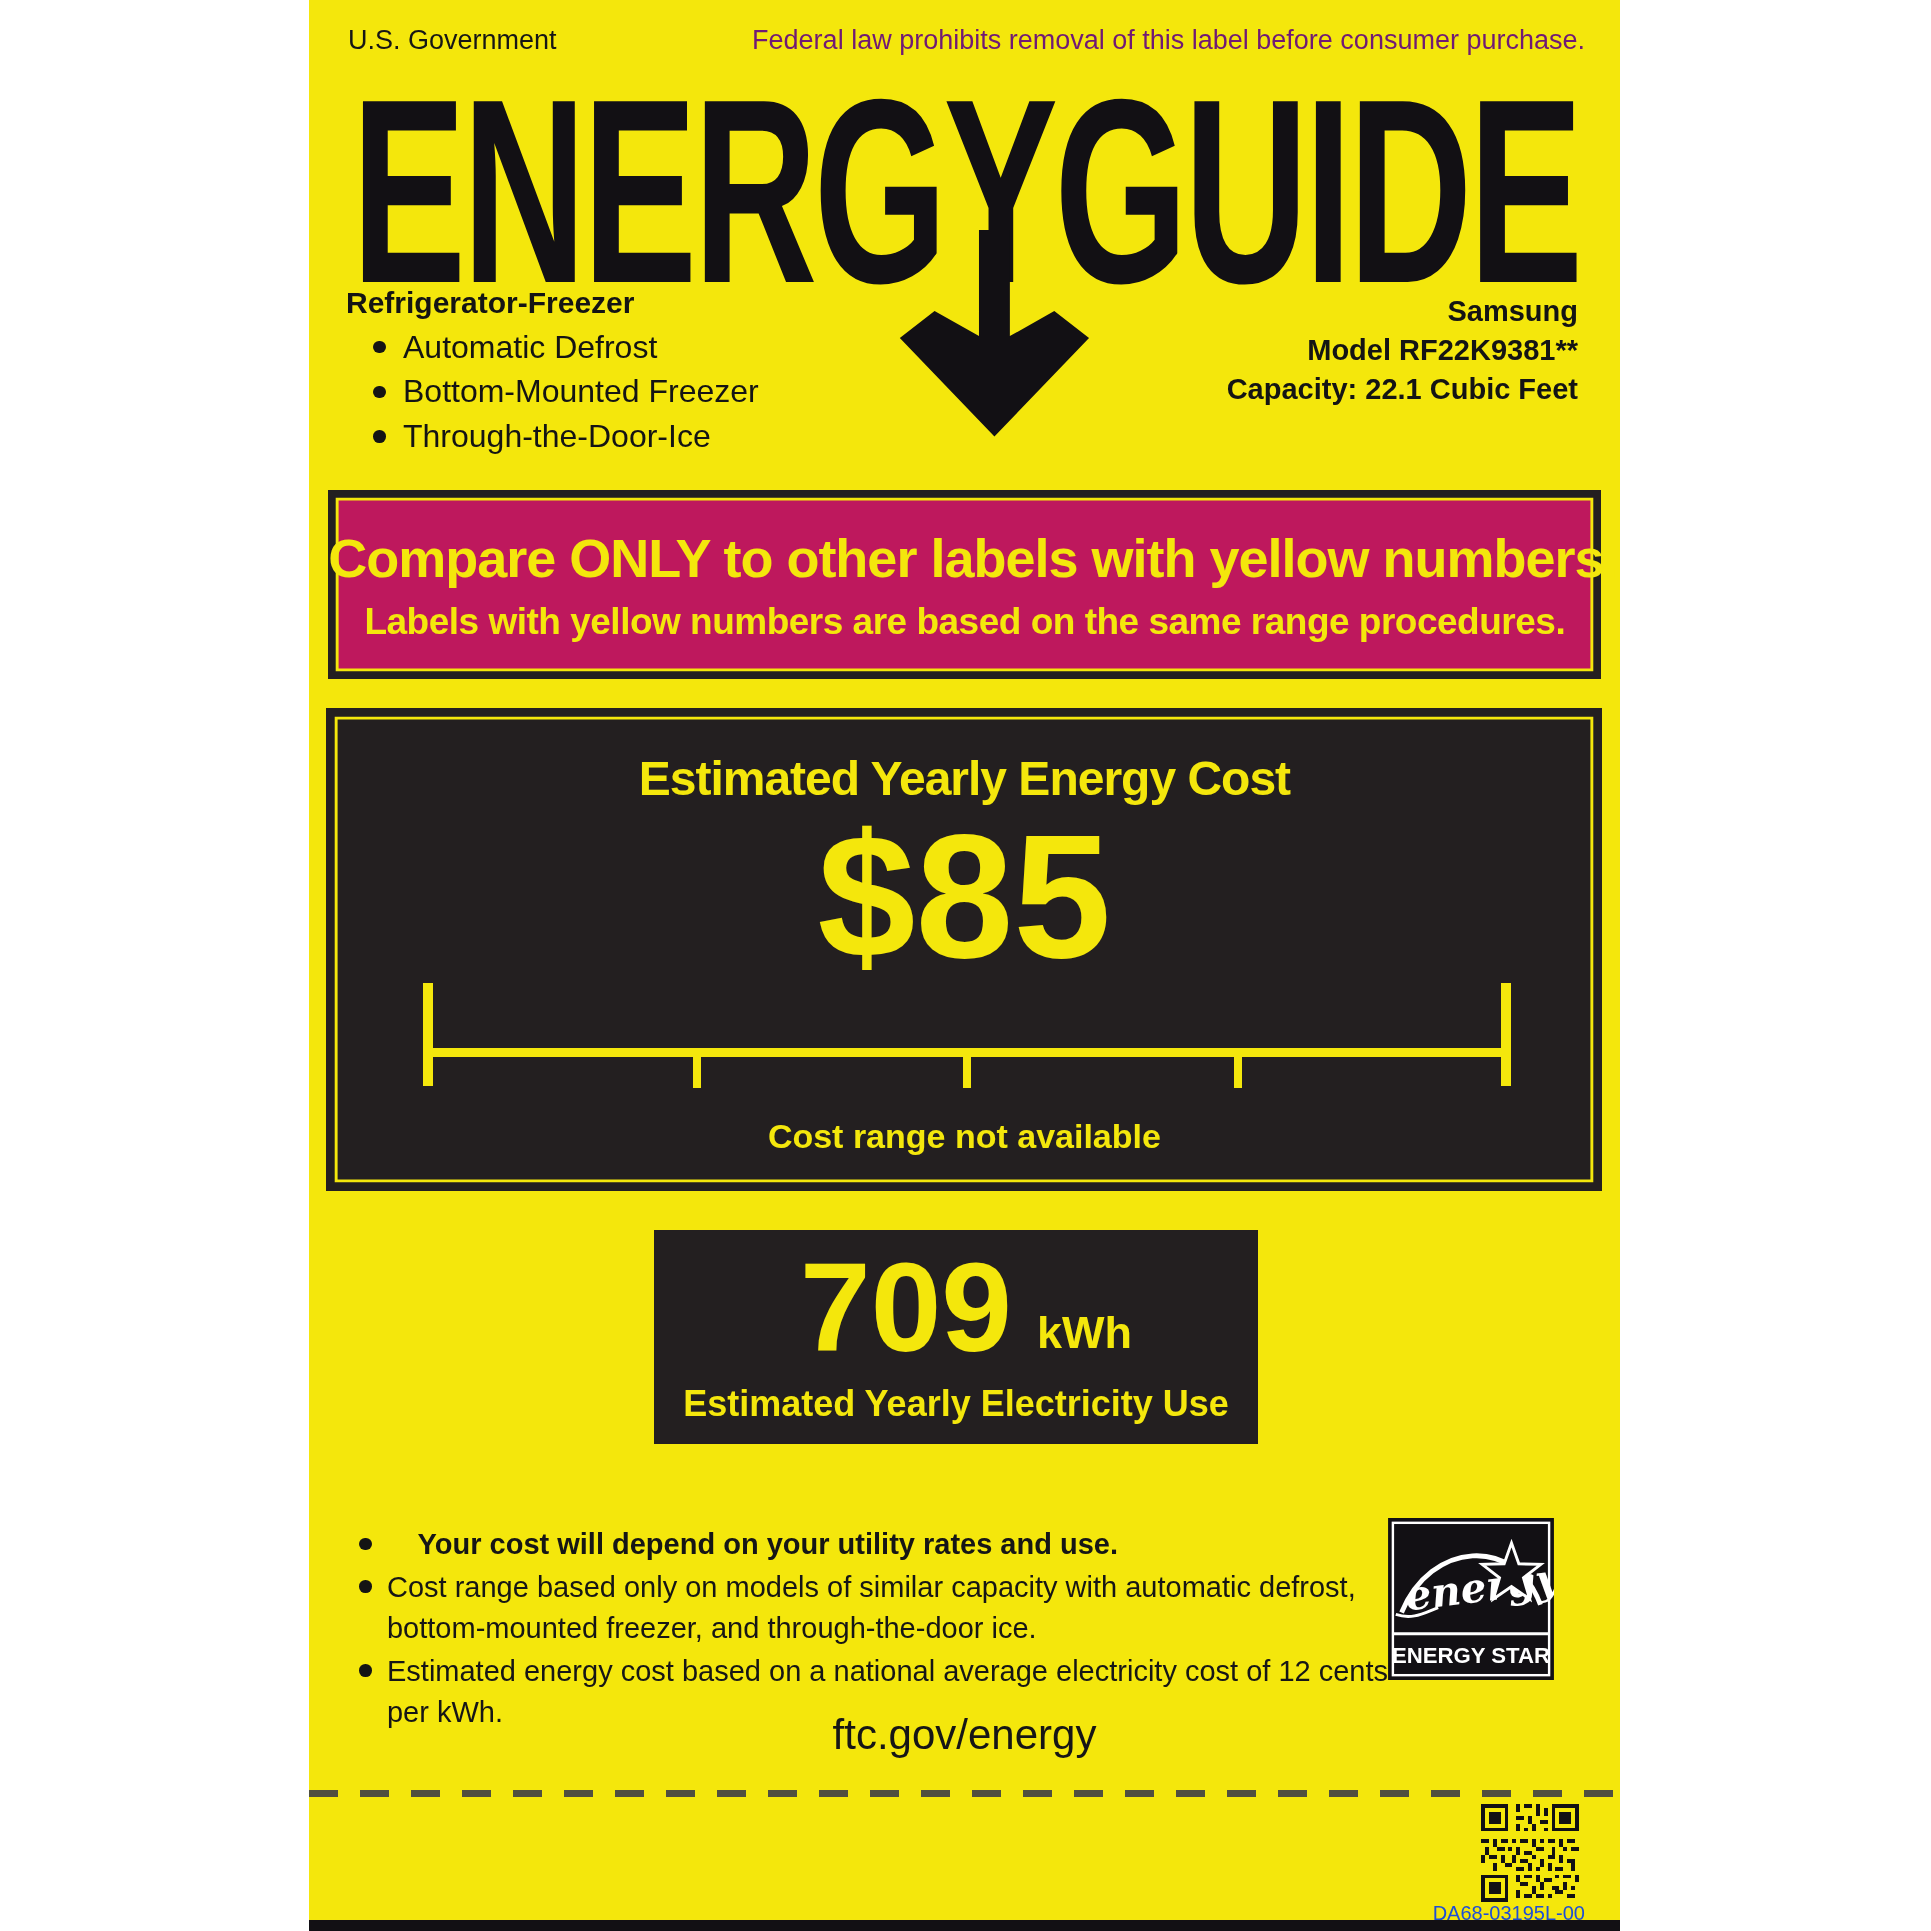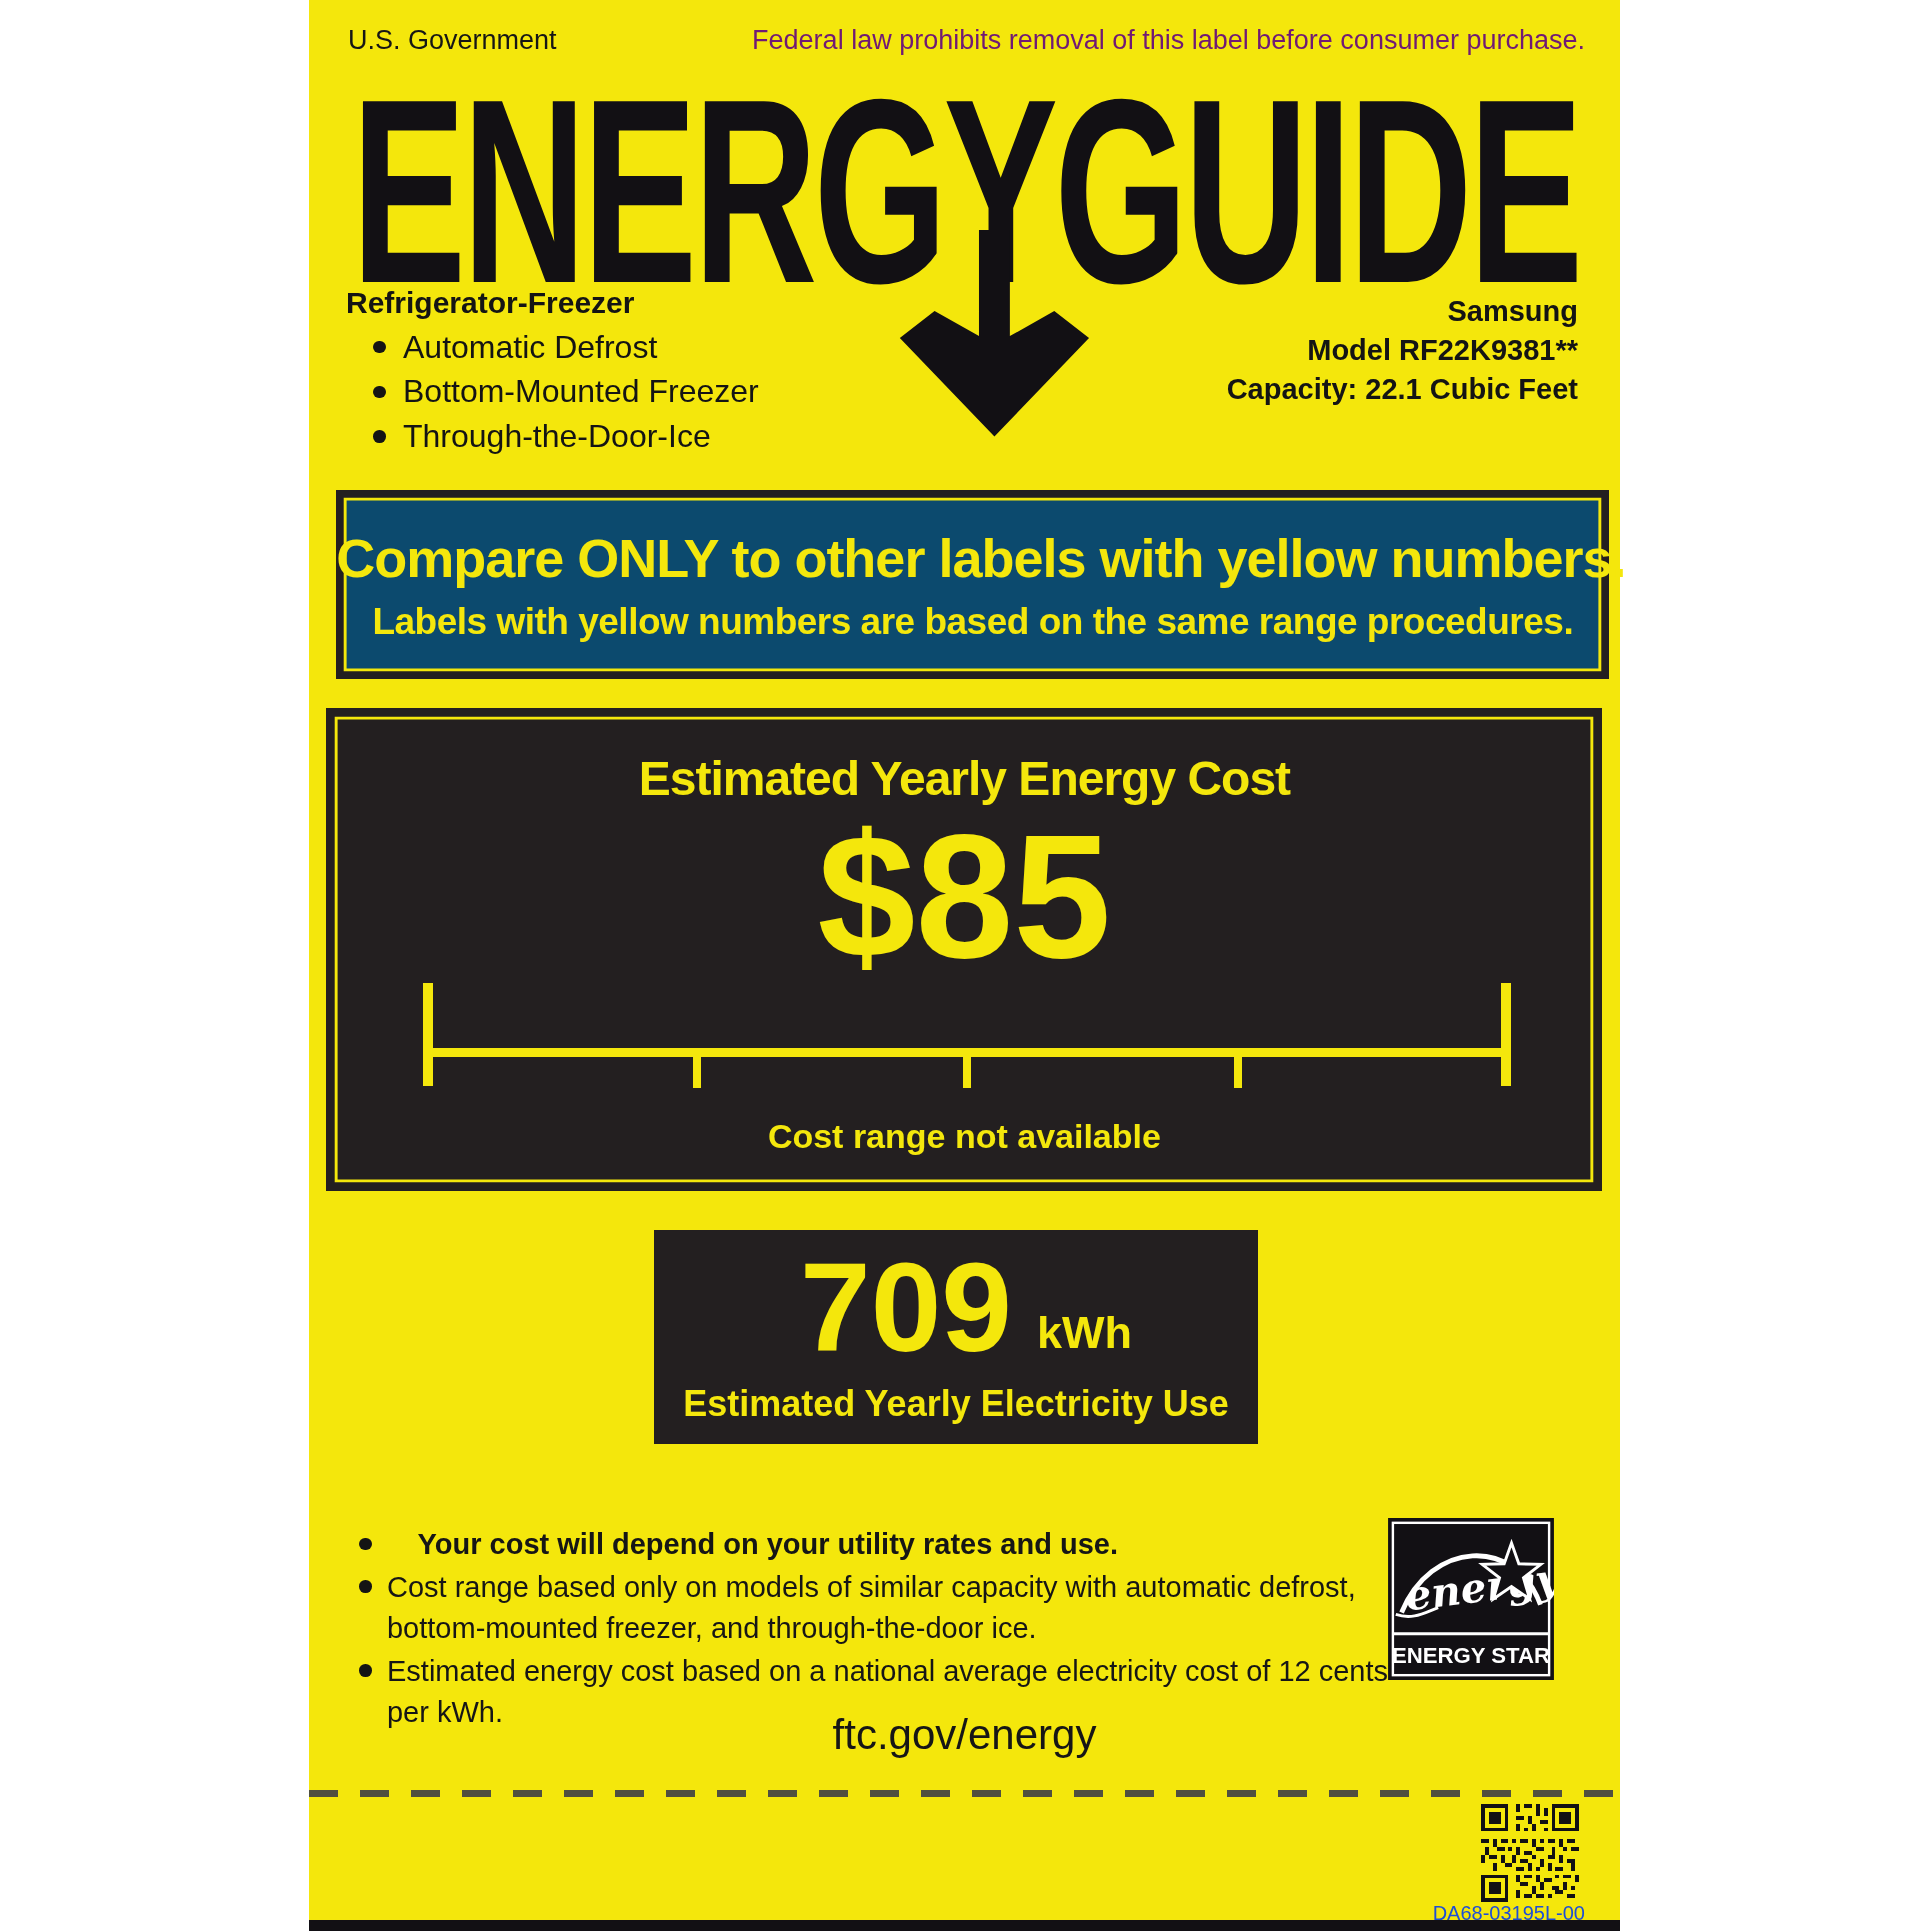--- a/index.html
+++ b/index.html
@@ -19,22 +19,22 @@
   
   .product{position:absolute;left:37px;top:286px;color:#141414;}
   .product-title{font-weight:bold;font-size:30px;margin-bottom:7.7px;}
   .feat-row{display:flex;align-items:center;margin:5.8px 0 5.8px 27px;height:39px;}
   .dot{width:12.6px;height:12.6px;border-radius:50%;background:#141414;flex:0 0 12.6px;}
   .feat-label{font-weight:normal;font-size:32px;margin-left:17.4px;white-space:nowrap;}
   .brand{position:absolute;right:42px;top:292px;text-align:right;color:#141414;}
   .brand div{font-weight:bold;font-size:29px;line-height:39px;white-space:nowrap;}
 
   
-  .banner{position:absolute;left:19.3px;top:490px;width:1273px;height:189px;background:#0c4a6e;
-          box-shadow:inset 0 0 0 7.7px #231F20, inset 0 0 0 10.6px #F4E70C;text-align:center;margin-left:8px;}
+  .banner{position:absolute;left:19.3px;top:490px;width:1273px;height:189px;background:#be185d;
+          box-shadow:inset 0 0 0 7.7px #231F20, inset 0 0 0 10.6px #F4E70C;text-align:center;}
   .banner-l1{color:#F4E70C;font-weight:bold;font-size:54px;letter-spacing:-1px;margin-top:37px;white-space:nowrap;}
   .banner-l2{color:#F4E70C;font-weight:bold;font-size:37px;letter-spacing:-0.5px;margin-top:11.6px;white-space:nowrap;}
 
   .costbox{position:absolute;left:17.4px;top:708px;width:1276px;height:483px;background:#231F20;
            box-shadow:inset 0 0 0 8.7px #231F20, inset 0 0 0 11.6px #F4E70C;}
   .cost-title{position:absolute;left:0;width:100%;top:43px;text-align:center;color:#F4E70C;font-weight:bold;font-size:48px;letter-spacing:-1px;}
   .cost-value{position:absolute;left:0;width:100%;top:100px;text-align:center;color:#F4E70C;font-weight:bold;font-size:176px;line-height:1;}
   .scale-line{position:absolute;left:99px;top:340px;width:1082px;height:8.7px;background:#F4E70C;}
   .tick-end{position:absolute;top:275px;width:9.7px;height:103px;background:#F4E70C;}
   .tick-sm{position:absolute;top:340px;width:7.7px;height:40px;background:#F4E70C;}

